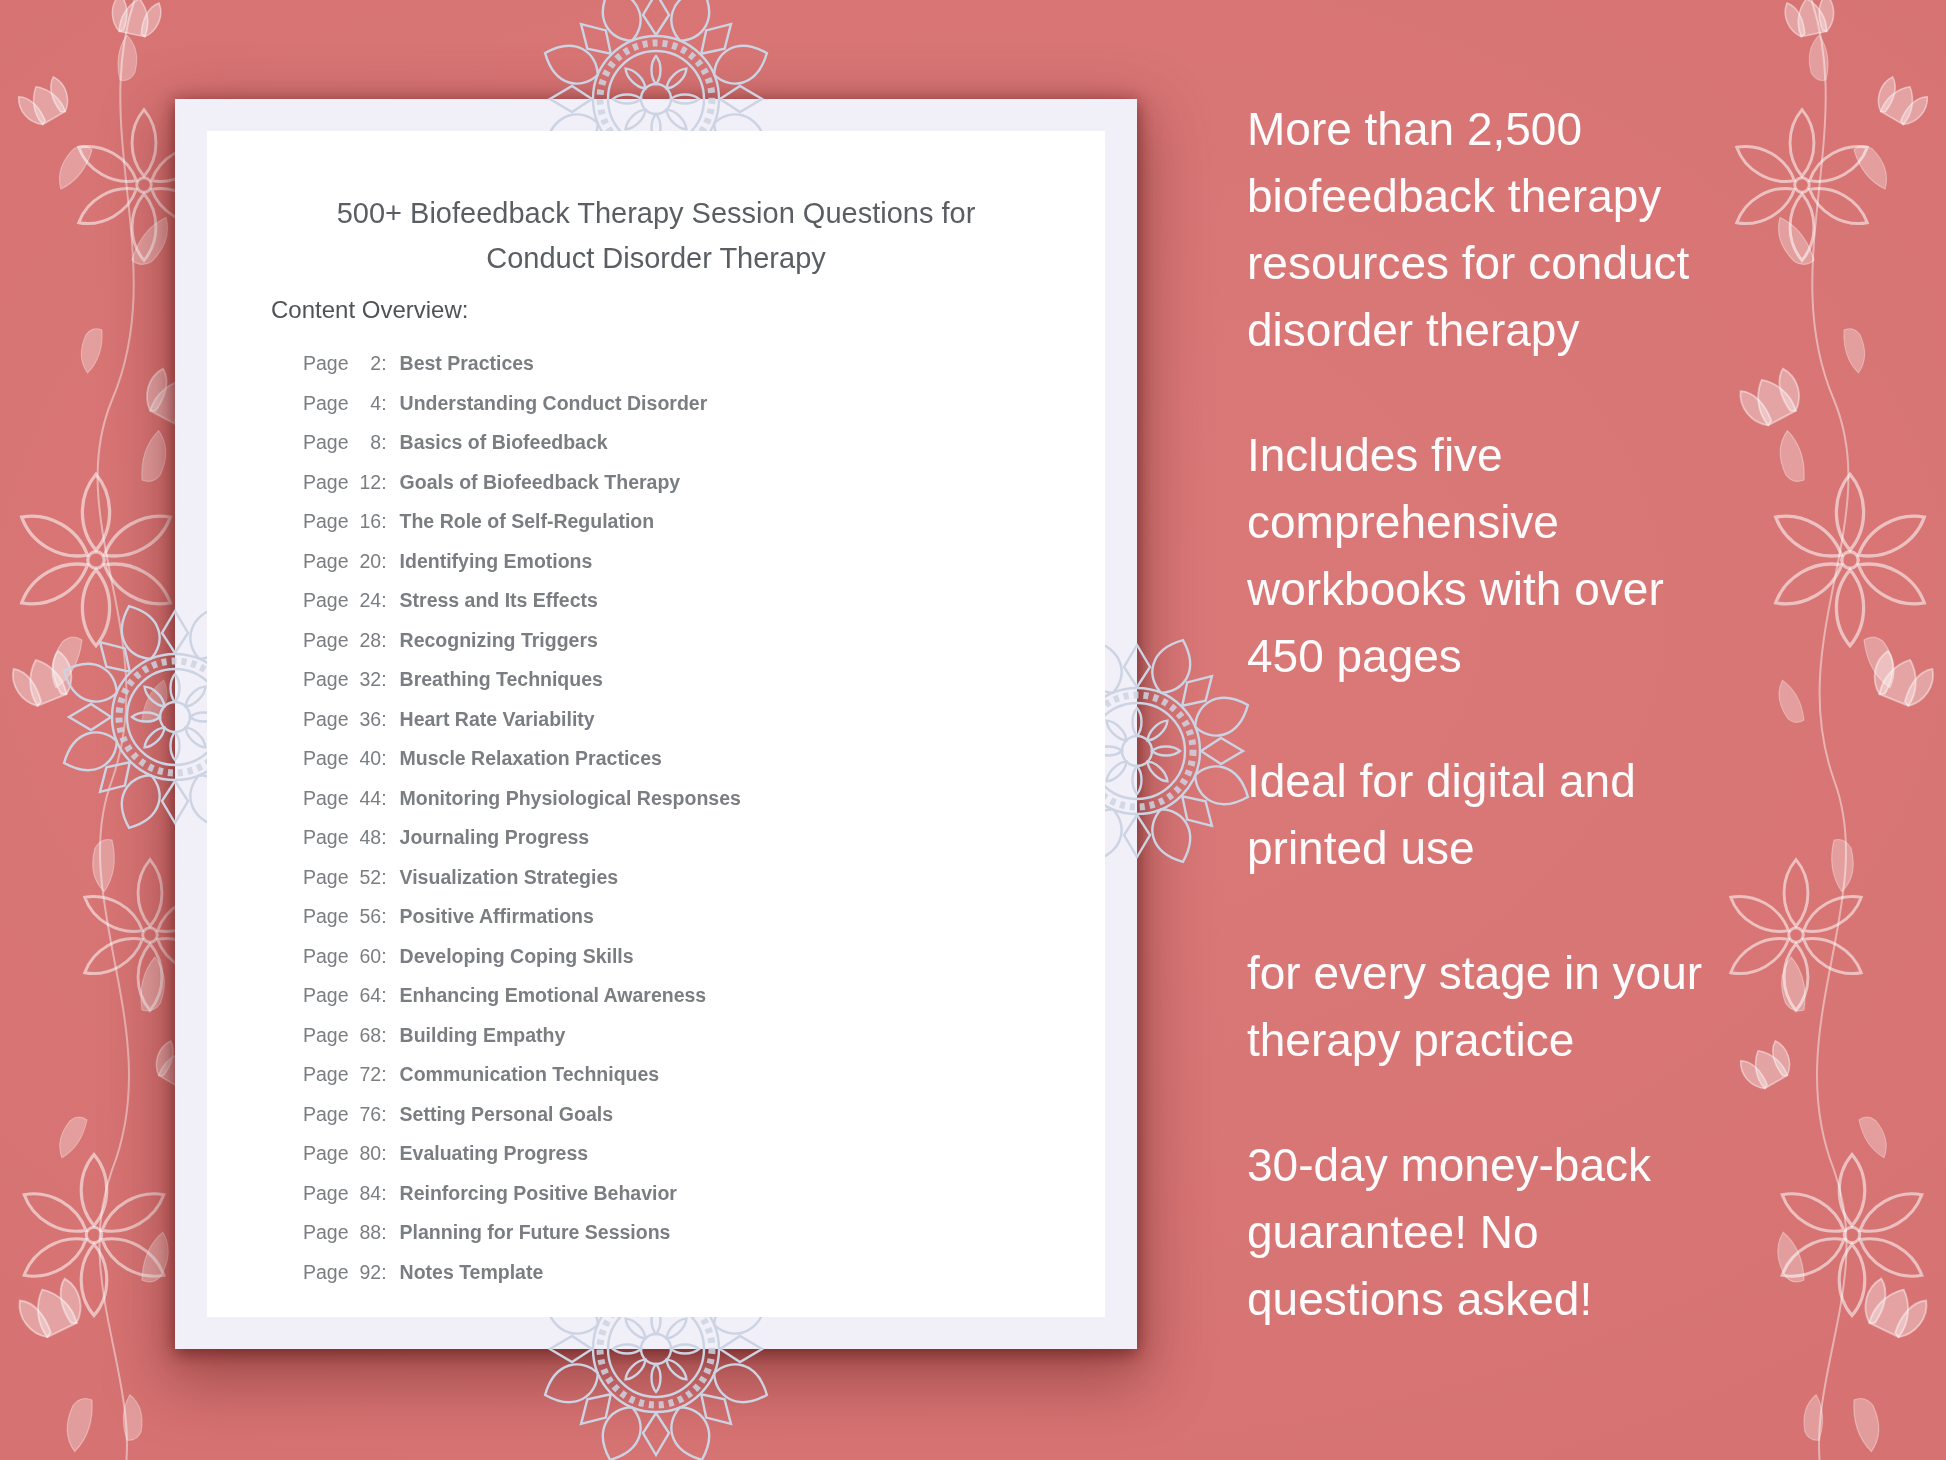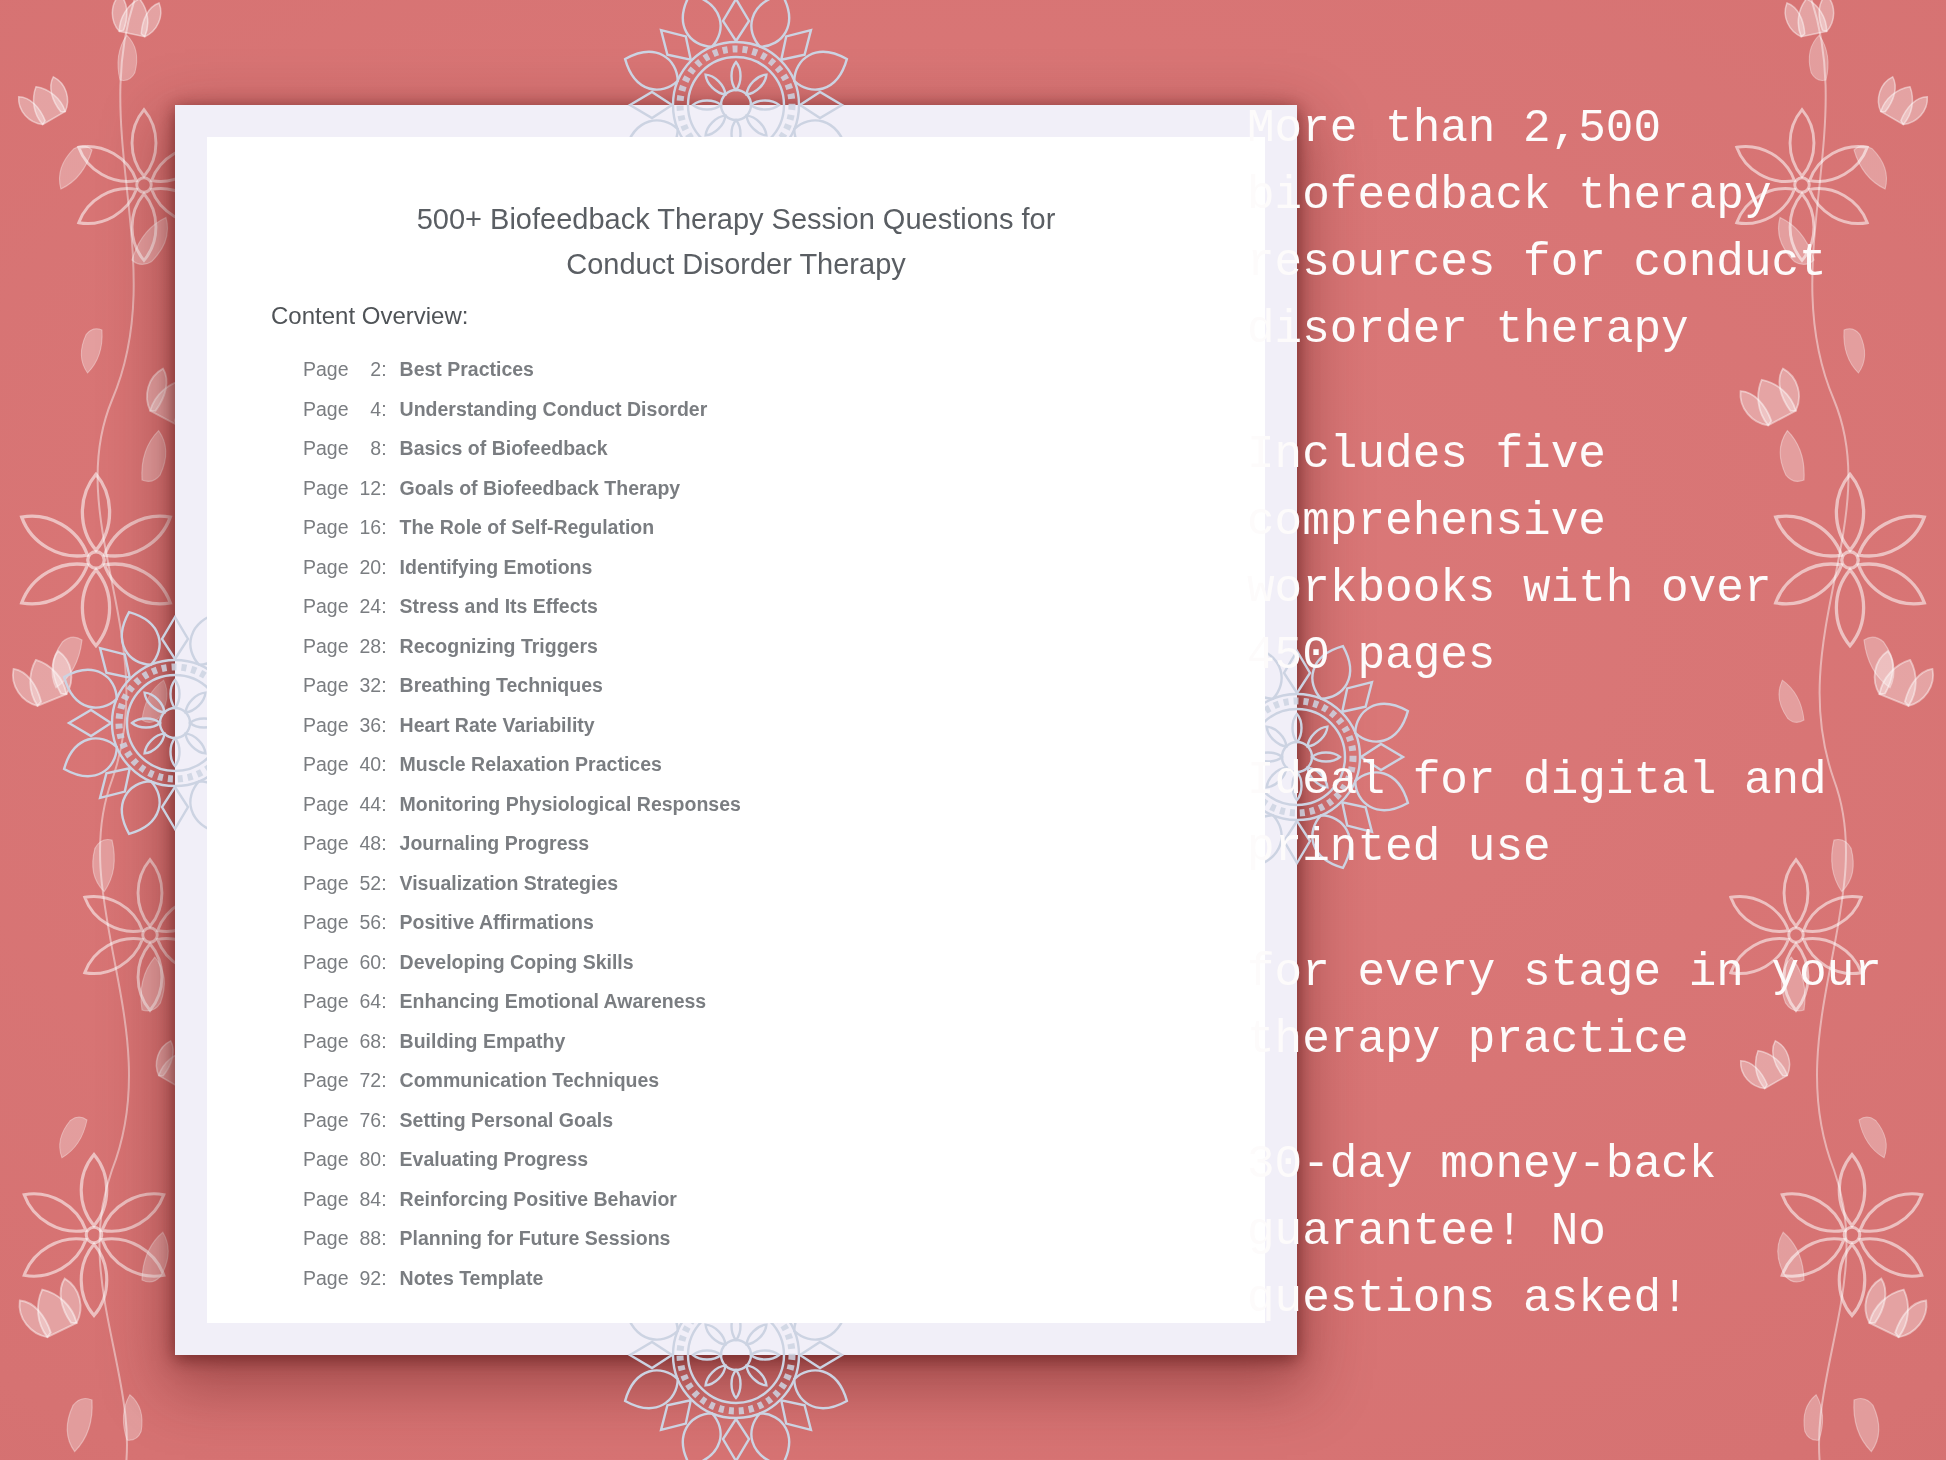--- a/index.html
+++ b/index.html
@@ -7,21 +7,21 @@
     position:relative;width:1946px;height:1460px;overflow:hidden;
     background:radial-gradient(140% 125% at 50% 42%, #db7979 0%, #d67272 55%, #cc6a6a 100%);
     font-family:"Liberation Sans",sans-serif;
   }
   
   .vine{position:absolute;top:0;height:1460px;width:225px;pointer-events:none;}
   .vine.left{left:-8px;}
   .vine.right{right:-8px;transform:scaleX(-1);}
   
   .paper{
-    position:absolute;left:175px;top:105px;width:1122px;height:1250px;
+    position:absolute;left:175px;top:99px;width:962px;height:1250px;
     background:#f1eff8;
     box-shadow:0 6px 16px rgba(92,24,24,.5), 0 24px 58px 10px rgba(92,24,24,.42), 0 0 14px rgba(92,24,24,.28);
   }
   .mandala{position:absolute;width:252px;height:252px;}
   .mandala.m-top{left:50%;top:0;transform:translate(-50%,-50%);}
   .mandala.m-bottom{left:50%;top:100%;transform:translate(-50%,-50%);}
   .mandala.m-left{left:0;top:618px;transform:translate(-50%,-50%);}
   .mandala.m-right{left:100%;top:652px;transform:translate(-50%,-50%);}
   .panel{position:absolute;inset:32px;background:#ffffff;}
   .doc-title{margin:60px auto 0;width:800px;text-align:center;font-size:29px;line-height:45px;color:#5a5e63;}
@@ -30,21 +30,21 @@
   .toc li{height:39.5px;display:flex;align-items:center;}
   .toc .pg{margin-right:6px;}
   .toc .num{display:inline-block;min-width:32px;text-align:right;}
   .toc .ttl{margin-left:13px;font-weight:bold;}
   
   .benefits{
     position:absolute;left:1247px;top:96px;width:640px;
     display:flex;flex-direction:column;gap:58px;
     font-size:46px;line-height:67px;color:#fdfbfb;
   }
-  .benefits .line{white-space:nowrap;font-family:Liberation Mono, monospace;}
+  .benefits .line{white-space:nowrap;}
 </style>
 </head>
 <body>
 
 <div class="stage">
 
   <svg width="0" height="0" style="position:absolute" aria-hidden="true">
     <defs>
       <g id="mandala-sym" fill="none" stroke="#ccd3e2" stroke-width="2.4">
         <circle r="15"></circle>

